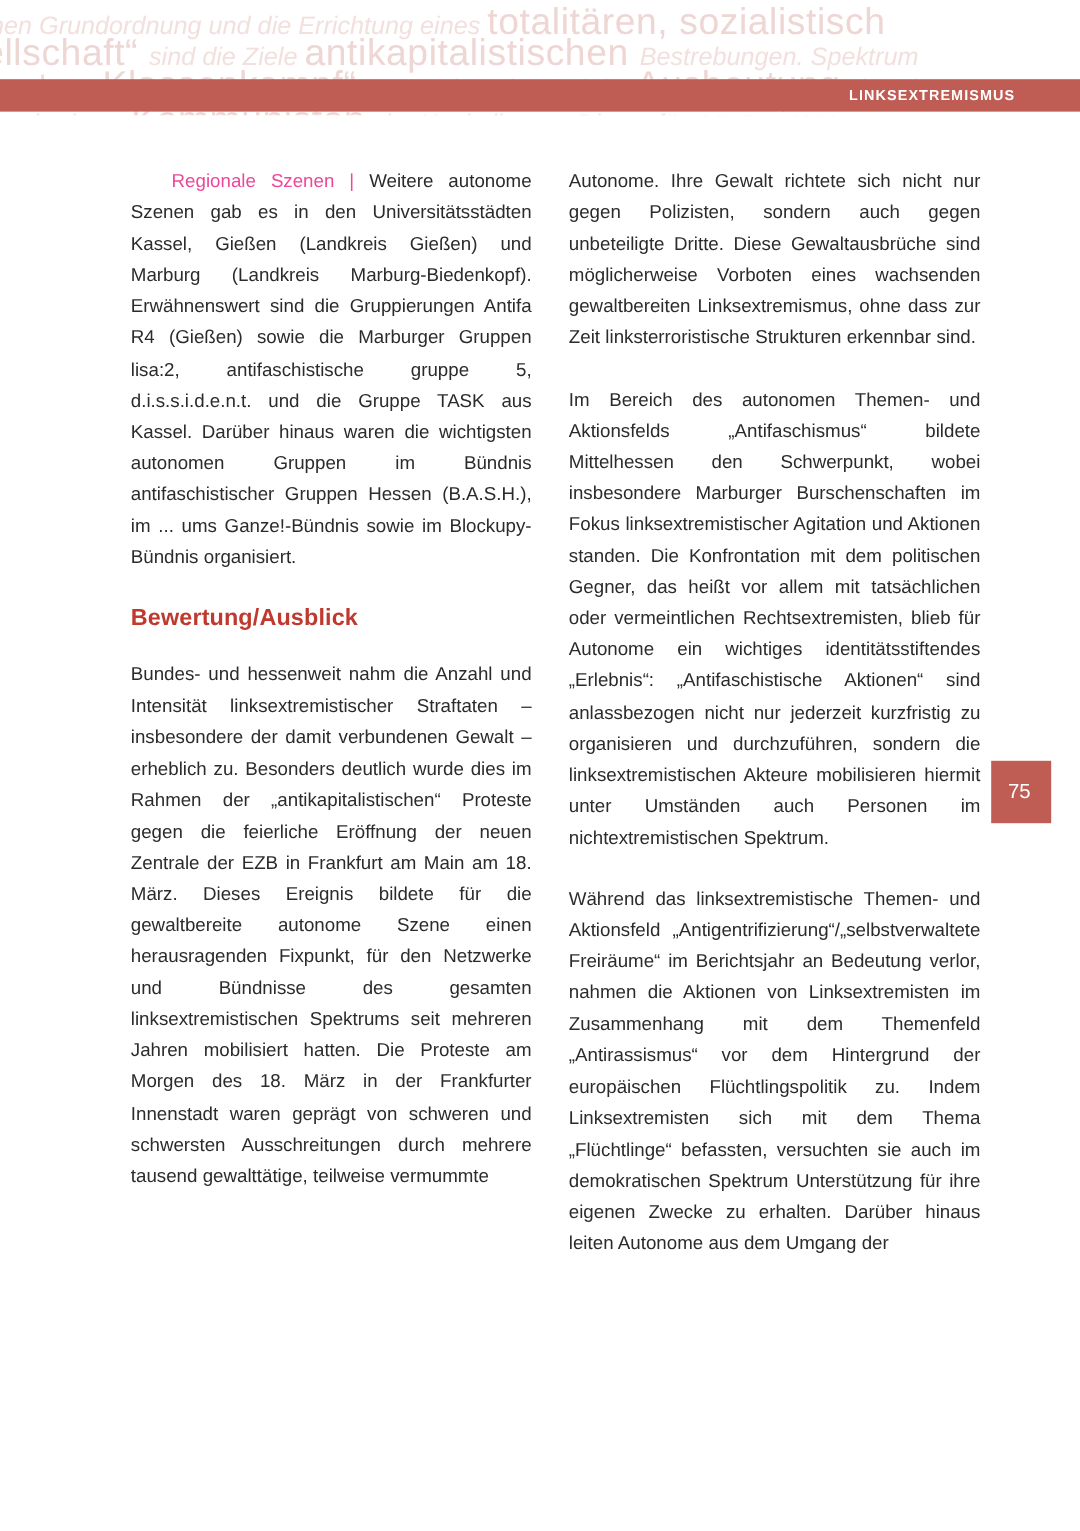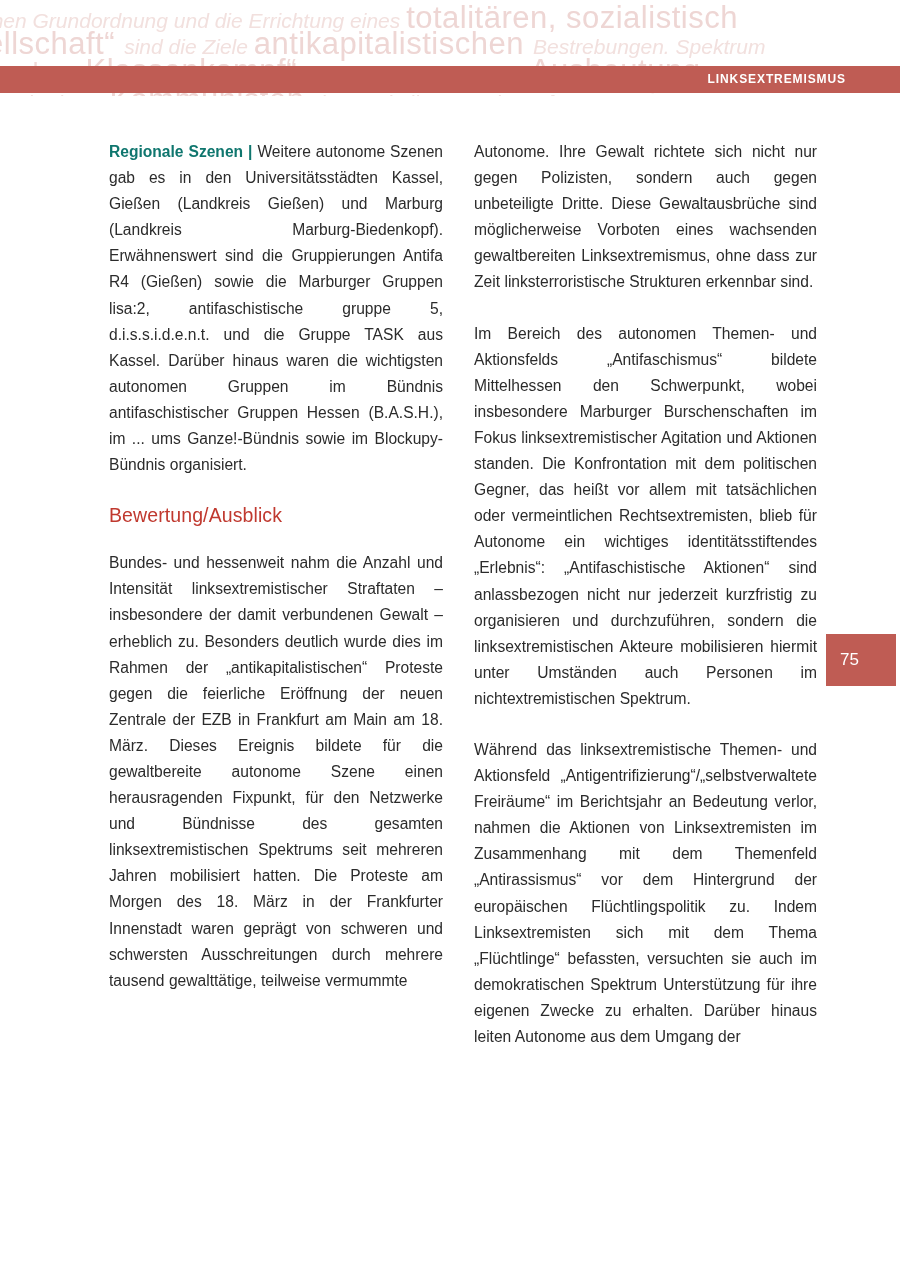--- a/index.html
+++ b/index.html
@@ -76,21 +76,21 @@
     font-size: 12px;
     font-weight: bold;
     letter-spacing: 0.9px;
   }
 
   
   .page-badge {
     position: absolute;
     left: 826px;
     top: 634px;
-    width: 70px;
+    width: 50px;
     height: 52px;
     background: #bf5c54;
   }
   .page-badge-number {
     position: absolute;
     left: 14px;
     top: 14px;
     color: #ffffff;
     font-size: 17px;
     line-height: 24px;
@@ -119,29 +119,30 @@
     line-height: 26.1px;
     color: #2b2b2b;
     text-align: justify;
     -webkit-hyphens: manual;
     hyphens: manual;
     word-spacing: 0.1px;
   }
   .col p:last-child { margin-bottom: 16px; }
 
   .lead-in {
-    font-weight: bold;
-    color: #0f766e;
+    font-weight: normal;
+    color: #ec4899;
+    margin-left: 34px;
   }
 
   h2.section-heading {
     margin: 0 0 23px 0;
     font-size: 19.5px;
     line-height: 24px;
-    font-weight: normal;
+    font-weight: bold;
     color: #c0392f;
     text-align: left;
     letter-spacing: 0.1px;
   }
 </style>
 </head>
 <body>
 
 <div class="page">
 

